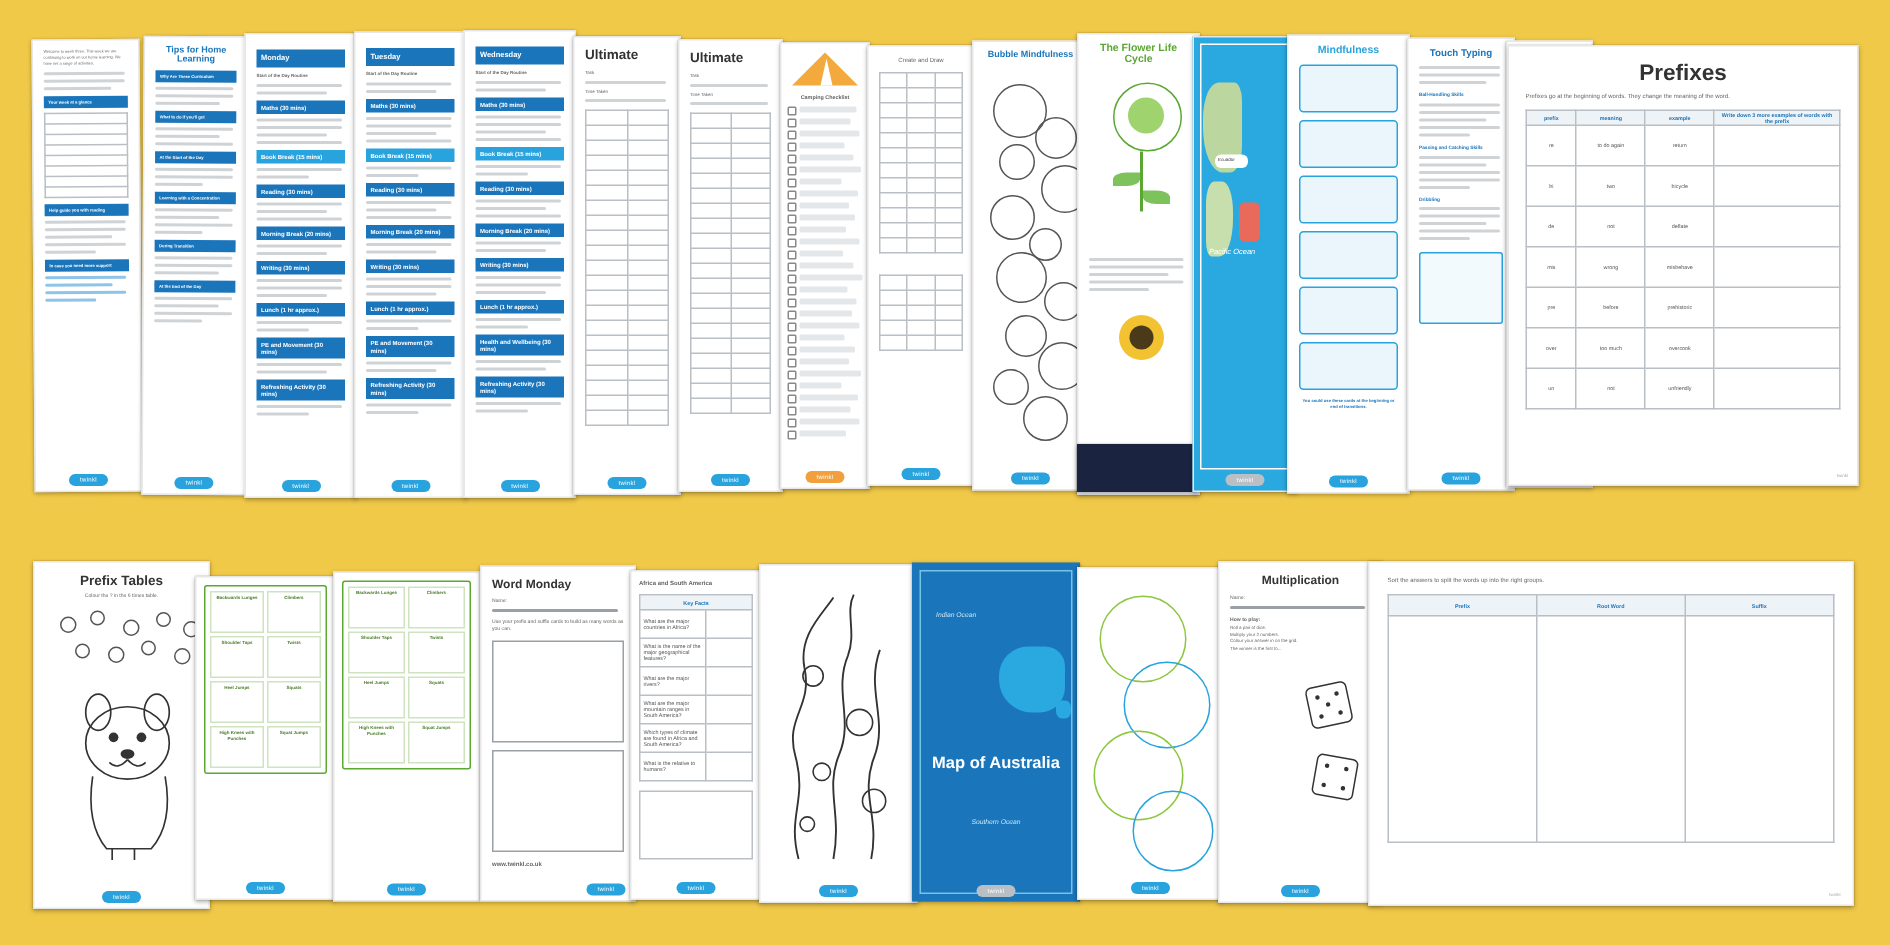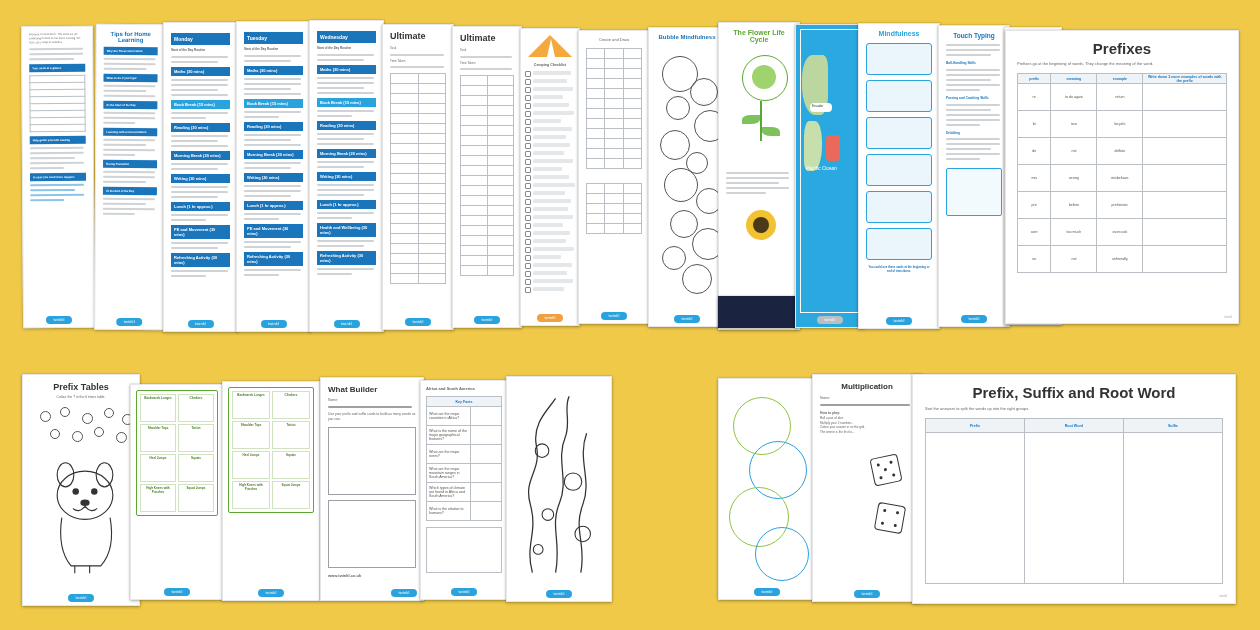--- a/index.html
+++ b/index.html
@@ -1040,21 +1040,21 @@
         </div>
       </div>
     </div>
     <div class="twinkl">
         <span>twinkl</span>
       </div>
   </div>
 
   <div class="sheet" style="left:320px;top:377px;width:102px;height:222px;">
     <div class="pad" style="padding:7px;">
-      <div class="ttl dark" style="font-size:8px;text-align:left;color:#333;">What Builder</div>
+      <div class="ttl dark" style="font-size:8px;text-align:left;color:#333;">Word Monday</div>
       <div class="xs" style="margin:4px 0 2px;font-size:3.4px;">Name:</div>
       <div class="ln l dk"></div>
       <div class="xs" style="margin:4px 0 5px;font-size:3.4px;">Use your prefix and suffix cards to build as many words as you can.</div>
       <div class="handwrite-box" style="height:66px;"></div>
       <div class="handwrite-box" style="height:66px;margin-top:5px;"></div>
       <div class="xs" style="font-weight:bold;margin-top:5px;font-size:4px;">www.twinkl.co.uk</div>
     </div>
     <div class="twinkl" style="left:auto;right:6px;transform:none;">
         <span>twinkl</span>
       </div>
@@ -1112,20 +1112,33 @@
         <circle cx="36" cy="130" r="6" fill="none" stroke="#333" stroke-width="1.1"></circle>
         <circle cx="72" cy="150" r="8" fill="none" stroke="#333" stroke-width="1.1"></circle>
         <circle cx="26" cy="166" r="5" fill="none" stroke="#333" stroke-width="1.1"></circle>
       </svg>
     </div>
     <div class="twinkl">
         <span>twinkl</span>
       </div>
   </div>
 
+  <div class="sheet" style="left:608px;top:375px;width:112px;height:226px;background:#1b75bb;border:none;">
+    <div style="position:relative;width:100%;height:100%;">
+      <div style="position:absolute;left:5px;top:5px;right:5px;bottom:5px;border:1px solid #76c3e8;"></div>
+      <div class="xs" style="position:absolute;left:16px;top:32px;color:#cde9f7;font-size:4.5px;font-style:italic;">Indian Ocean</div>
+      <div style="position:absolute;left:58px;top:56px;width:44px;height:44px;background:#2aa8e0;border-radius:44% 30% 38% 50%;"></div>
+      <div style="position:absolute;left:96px;top:92px;width:10px;height:12px;background:#2aa8e0;border-radius:40%;"></div>
+      <div class="ttl" style="position:absolute;left:0;right:0;top:128px;color:#fff;font-size:11px;line-height:1.25;">Map of Australia</div>
+      <div class="xs" style="position:absolute;left:0;right:0;top:170px;text-align:center;color:#cde9f7;font-size:4.5px;font-style:italic;">Southern Ocean</div>
+    </div>
+    <div class="twinkl grey">
+        <span>twinkl</span>
+      </div>
+  </div>
 
   <div class="sheet" style="left:718px;top:378px;width:96px;height:220px;">
     <div style="position:relative;width:100%;height:100%;">
       <div style="position:absolute;left:14px;top:18px;width:56px;height:56px;border:1.6px solid #8dc63f;border-radius:50%;"></div>
       <div style="position:absolute;left:30px;top:62px;width:56px;height:56px;border:1.6px solid #29a3dd;border-radius:50%;"></div>
       <div style="position:absolute;left:10px;top:108px;width:58px;height:58px;border:1.6px solid #8dc63f;border-radius:50%;"></div>
       <div style="position:absolute;left:36px;top:148px;width:52px;height:52px;border:1.6px solid #29a3dd;border-radius:50%;"></div>
     </div>
     <div class="twinkl">
         <span>twinkl</span>
@@ -1158,21 +1171,20 @@
         </div>
       </div>
     </div>
     <div class="twinkl">
         <span>twinkl</span>
       </div>
   </div>
 
   <div class="sheet" style="left:912px;top:374px;width:322px;height:228px;">
     <div class="pad" style="padding:9px 12px;">
-      <div class="ttl dark" style="font-size:15px;color:#333;margin-bottom:5px;">Prefix, Suffix and Root Word</div>
       <div class="xs" style="font-size:4px;margin-bottom:6px;">Sort the answers to split the words up into the right groups.</div>
       <table class="grid" style="font-size:5px;">
         <tbody>
             <tr>
           <th style="width:33.3%;height:13px;">Prefix</th>
           <th style="width:33.3%;">Root Word</th>
           <th style="width:33.4%;">Suffix</th>
         </tr>
         <tr>
               <td style="height:150px;"></td>

